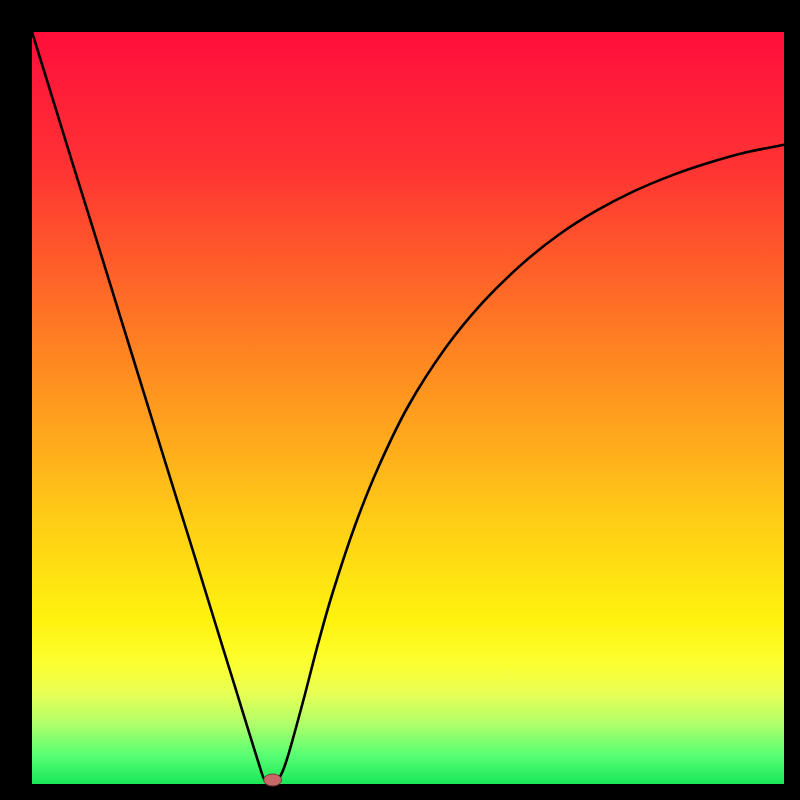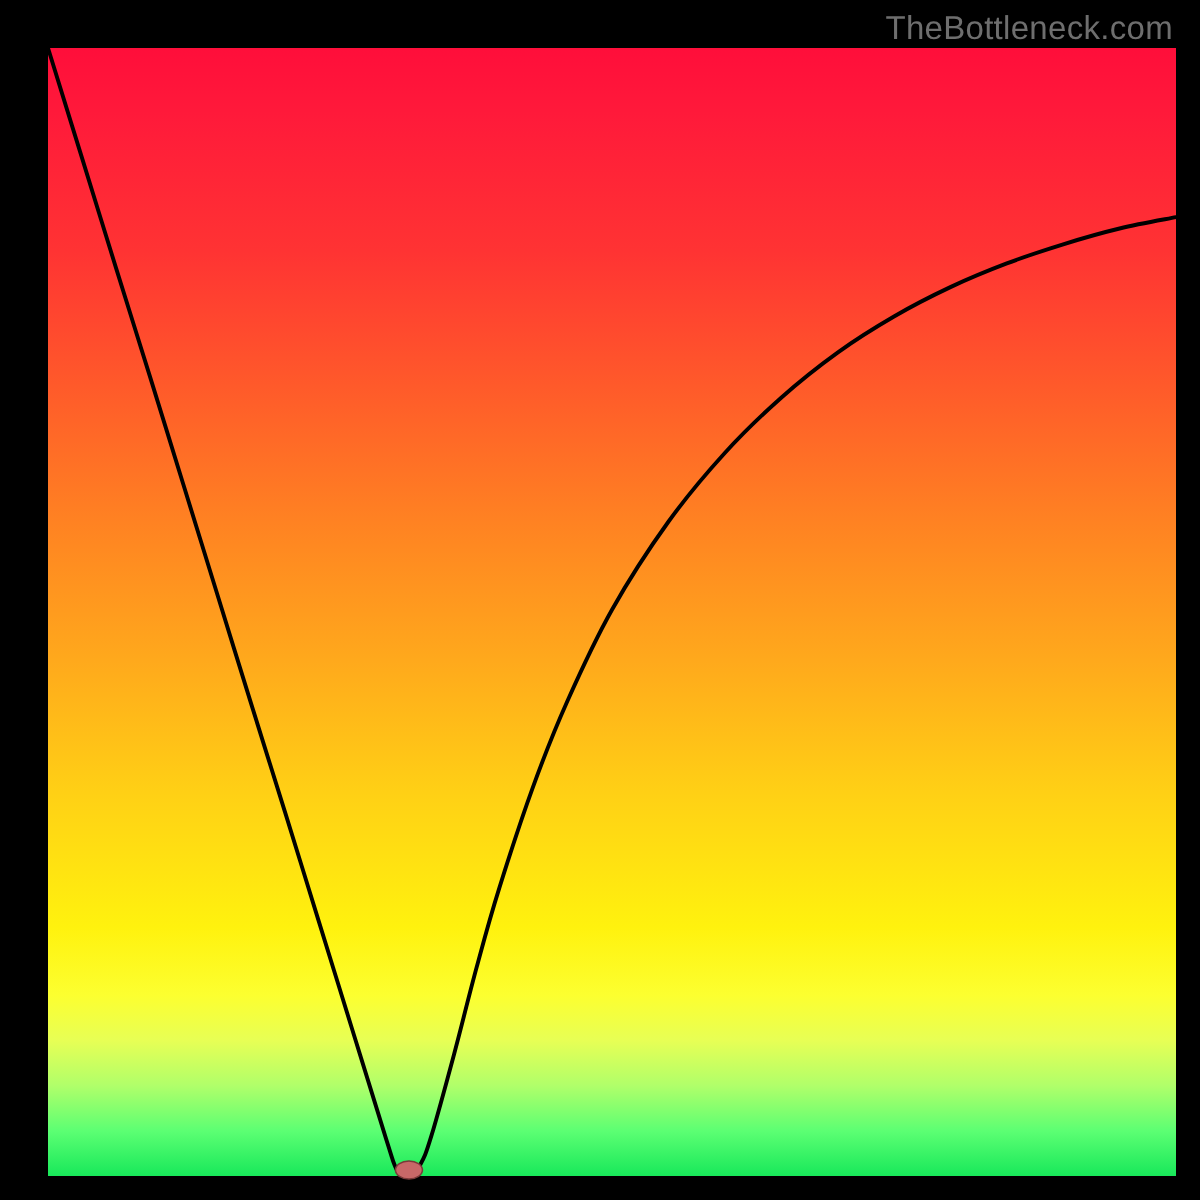--- a/index.html
+++ b/index.html
@@ -68,14 +68,13 @@
 </head>
 <body>
 
 <div class="frame">
   <div class="plot-area">
     <svg class="curve" viewBox="0 0 752 752" preserveAspectRatio="none">
       <path d="M 0.00 0.00 C 4.06 13.13, 14.44 46.68, 22.56 72.94 C 30.68 99.20, 37.00 119.76, 45.12 145.89 C 53.24 172.01, 59.56 191.96, 67.68 218.08 C 75.80 244.20, 82.12 264.76, 90.24 291.02 C 98.36 317.28, 104.68 337.71, 112.80 363.97 C 120.92 390.23, 127.24 410.79, 135.36 436.91 C 143.48 463.04, 149.80 482.98, 157.92 509.10 C 166.04 535.23, 172.36 555.79, 180.48 582.05 C 188.60 608.31, 194.92 628.73, 203.04 654.99 C 211.16 681.25, 220.19 711.02, 225.60 727.94 C 231.01 744.86, 230.41 744.66, 233.12 748.99 C 235.83 753.32, 237.93 752.81, 240.64 752.00 C 243.35 751.19, 245.45 749.35, 248.16 744.48 C 250.87 739.61, 251.62 738.19, 255.68 724.93 C 259.74 711.66, 265.31 690.95, 270.72 670.78 C 276.13 650.62, 280.35 632.78, 285.76 612.88 C 291.17 592.98, 294.03 581.90, 300.80 560.24 C 307.57 538.58, 315.24 514.89, 323.36 492.56 C 331.48 470.23, 336.44 457.41, 345.92 436.16 C 355.40 414.91, 363.82 396.15, 376.00 374.50 C 388.18 352.84, 400.06 334.66, 413.60 315.84 C 427.14 297.02, 437.66 284.86, 451.20 269.97 C 464.74 255.08, 475.26 245.17, 488.80 233.12 C 502.34 221.07, 512.86 212.79, 526.40 203.04 C 539.94 193.29, 550.46 186.83, 564.00 178.98 C 577.54 171.13, 588.06 165.79, 601.60 159.42 C 615.14 153.06, 625.66 148.78, 639.20 143.63 C 652.74 138.49, 663.26 135.04, 676.80 130.85 C 690.34 126.65, 700.86 123.57, 714.40 120.32 C 727.94 117.07, 745.23 114.15, 752.00 112.80" fill="none" stroke="#000000" stroke-width="2.6" stroke-linecap="round" stroke-linejoin="round"></path>
       <ellipse class="min-marker" cx="240.64" cy="748.00" rx="9" ry="6" fill="#c86868" stroke="#7a3a3a"></ellipse>
     </svg>
   </div>
-  <div class="watermark">TheBottleneck.com</div>
 </div>
 
 </body></html>

